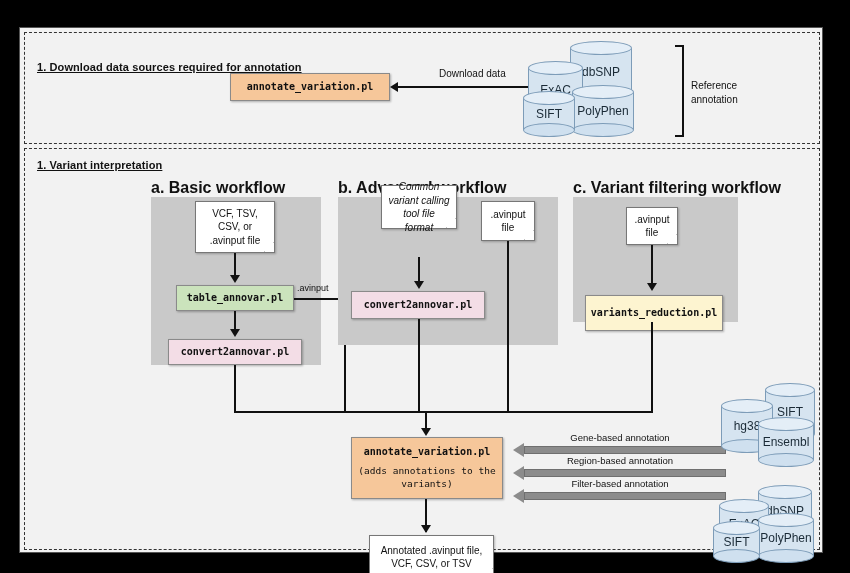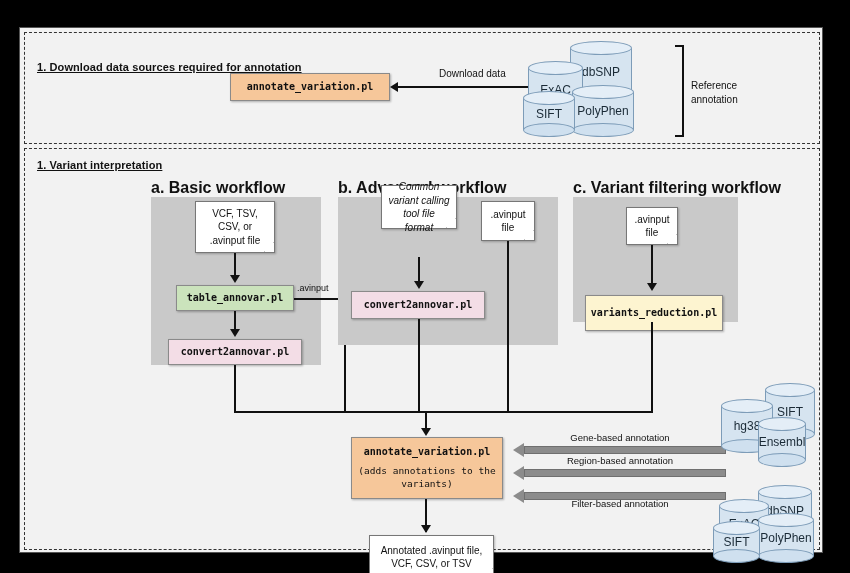--- a/index.html
+++ b/index.html
@@ -209,37 +209,37 @@
     </div>
 
     <div class="gbar-lbl" style="left:490px;top:283px;width:210px;">Gene-based annotation</div>
     <div class="gbar" style="left:499px;top:297px;width:202px;"></div>
     <div class="gbar-head" style="left:488px;top:294px;"></div>
 
     <div class="gbar-lbl" style="left:490px;top:306px;width:210px;">Region-based annotation</div>
     <div class="gbar" style="left:499px;top:320px;width:202px;"></div>
     <div class="gbar-head" style="left:488px;top:317px;"></div>
 
-    <div class="gbar-lbl" style="left:490px;top:329px;width:210px;margin-top:20px;">Filter-based annotation</div>
+    <div class="gbar-lbl" style="left:490px;top:329px;width:210px;">Filter-based annotation</div>
     <div class="gbar" style="left:499px;top:343px;width:202px;"></div>
     <div class="gbar-head" style="left:488px;top:340px;"></div>
 
     <div class="cyl" style="left:740px;top:234px;width:50px;height:58px;z-index:3;">
       <div class="body"></div>
       <div class="top"></div>
       <div class="bot"></div>
       <div class="lbl">SIFT</div>
     </div>
     <div class="cyl" style="left:696px;top:250px;width:52px;height:54px;z-index:4;">
       <div class="body"></div>
       <div class="top"></div>
       <div class="bot"></div>
       <div class="lbl">hg38</div>
     </div>
-    <div class="cyl" style="left:733px;top:268px;width:48px;height:50px;z-index:5;text-decoration:underline;">
+    <div class="cyl" style="left:733px;top:268px;width:56px;height:50px;z-index:5;text-decoration:underline;">
       <div class="body"></div>
       <div class="top"></div>
       <div class="bot"></div>
       <div class="lbl">Ensembl</div>
     </div>
 
     <div class="cyl" style="left:733px;top:336px;width:54px;height:52px;z-index:3;">
       <div class="body"></div>
       <div class="top"></div>
       <div class="bot"></div>

